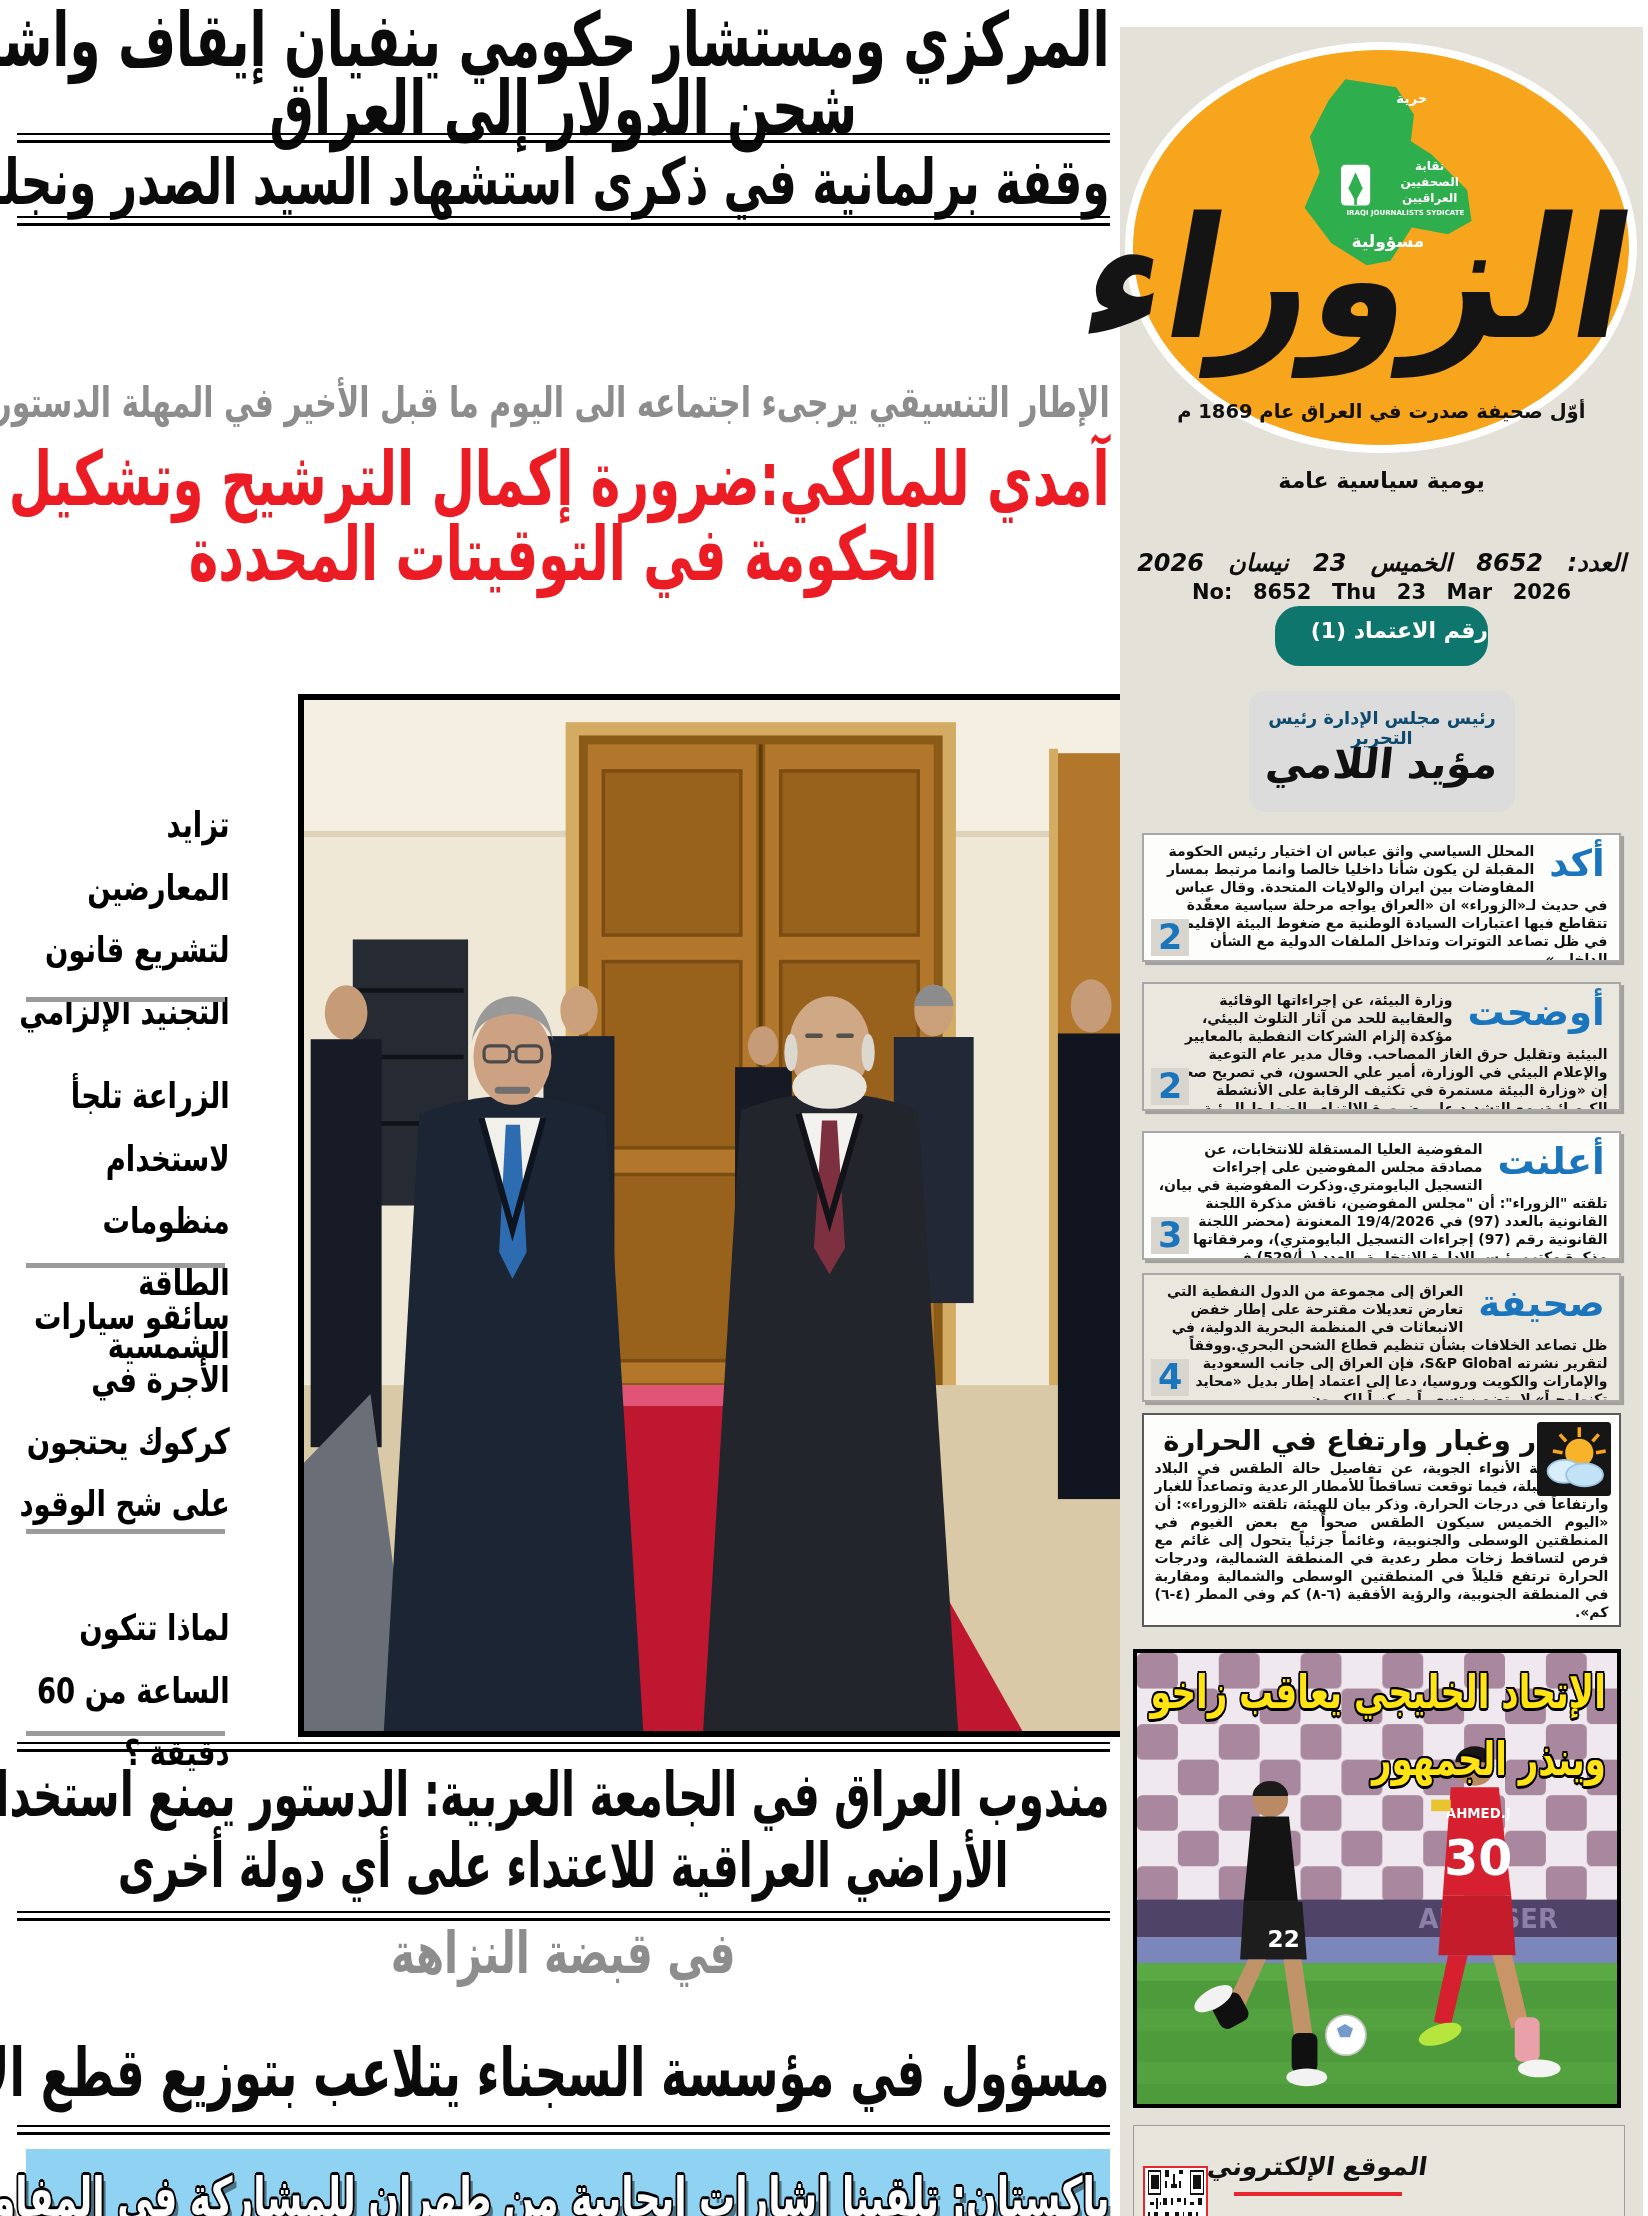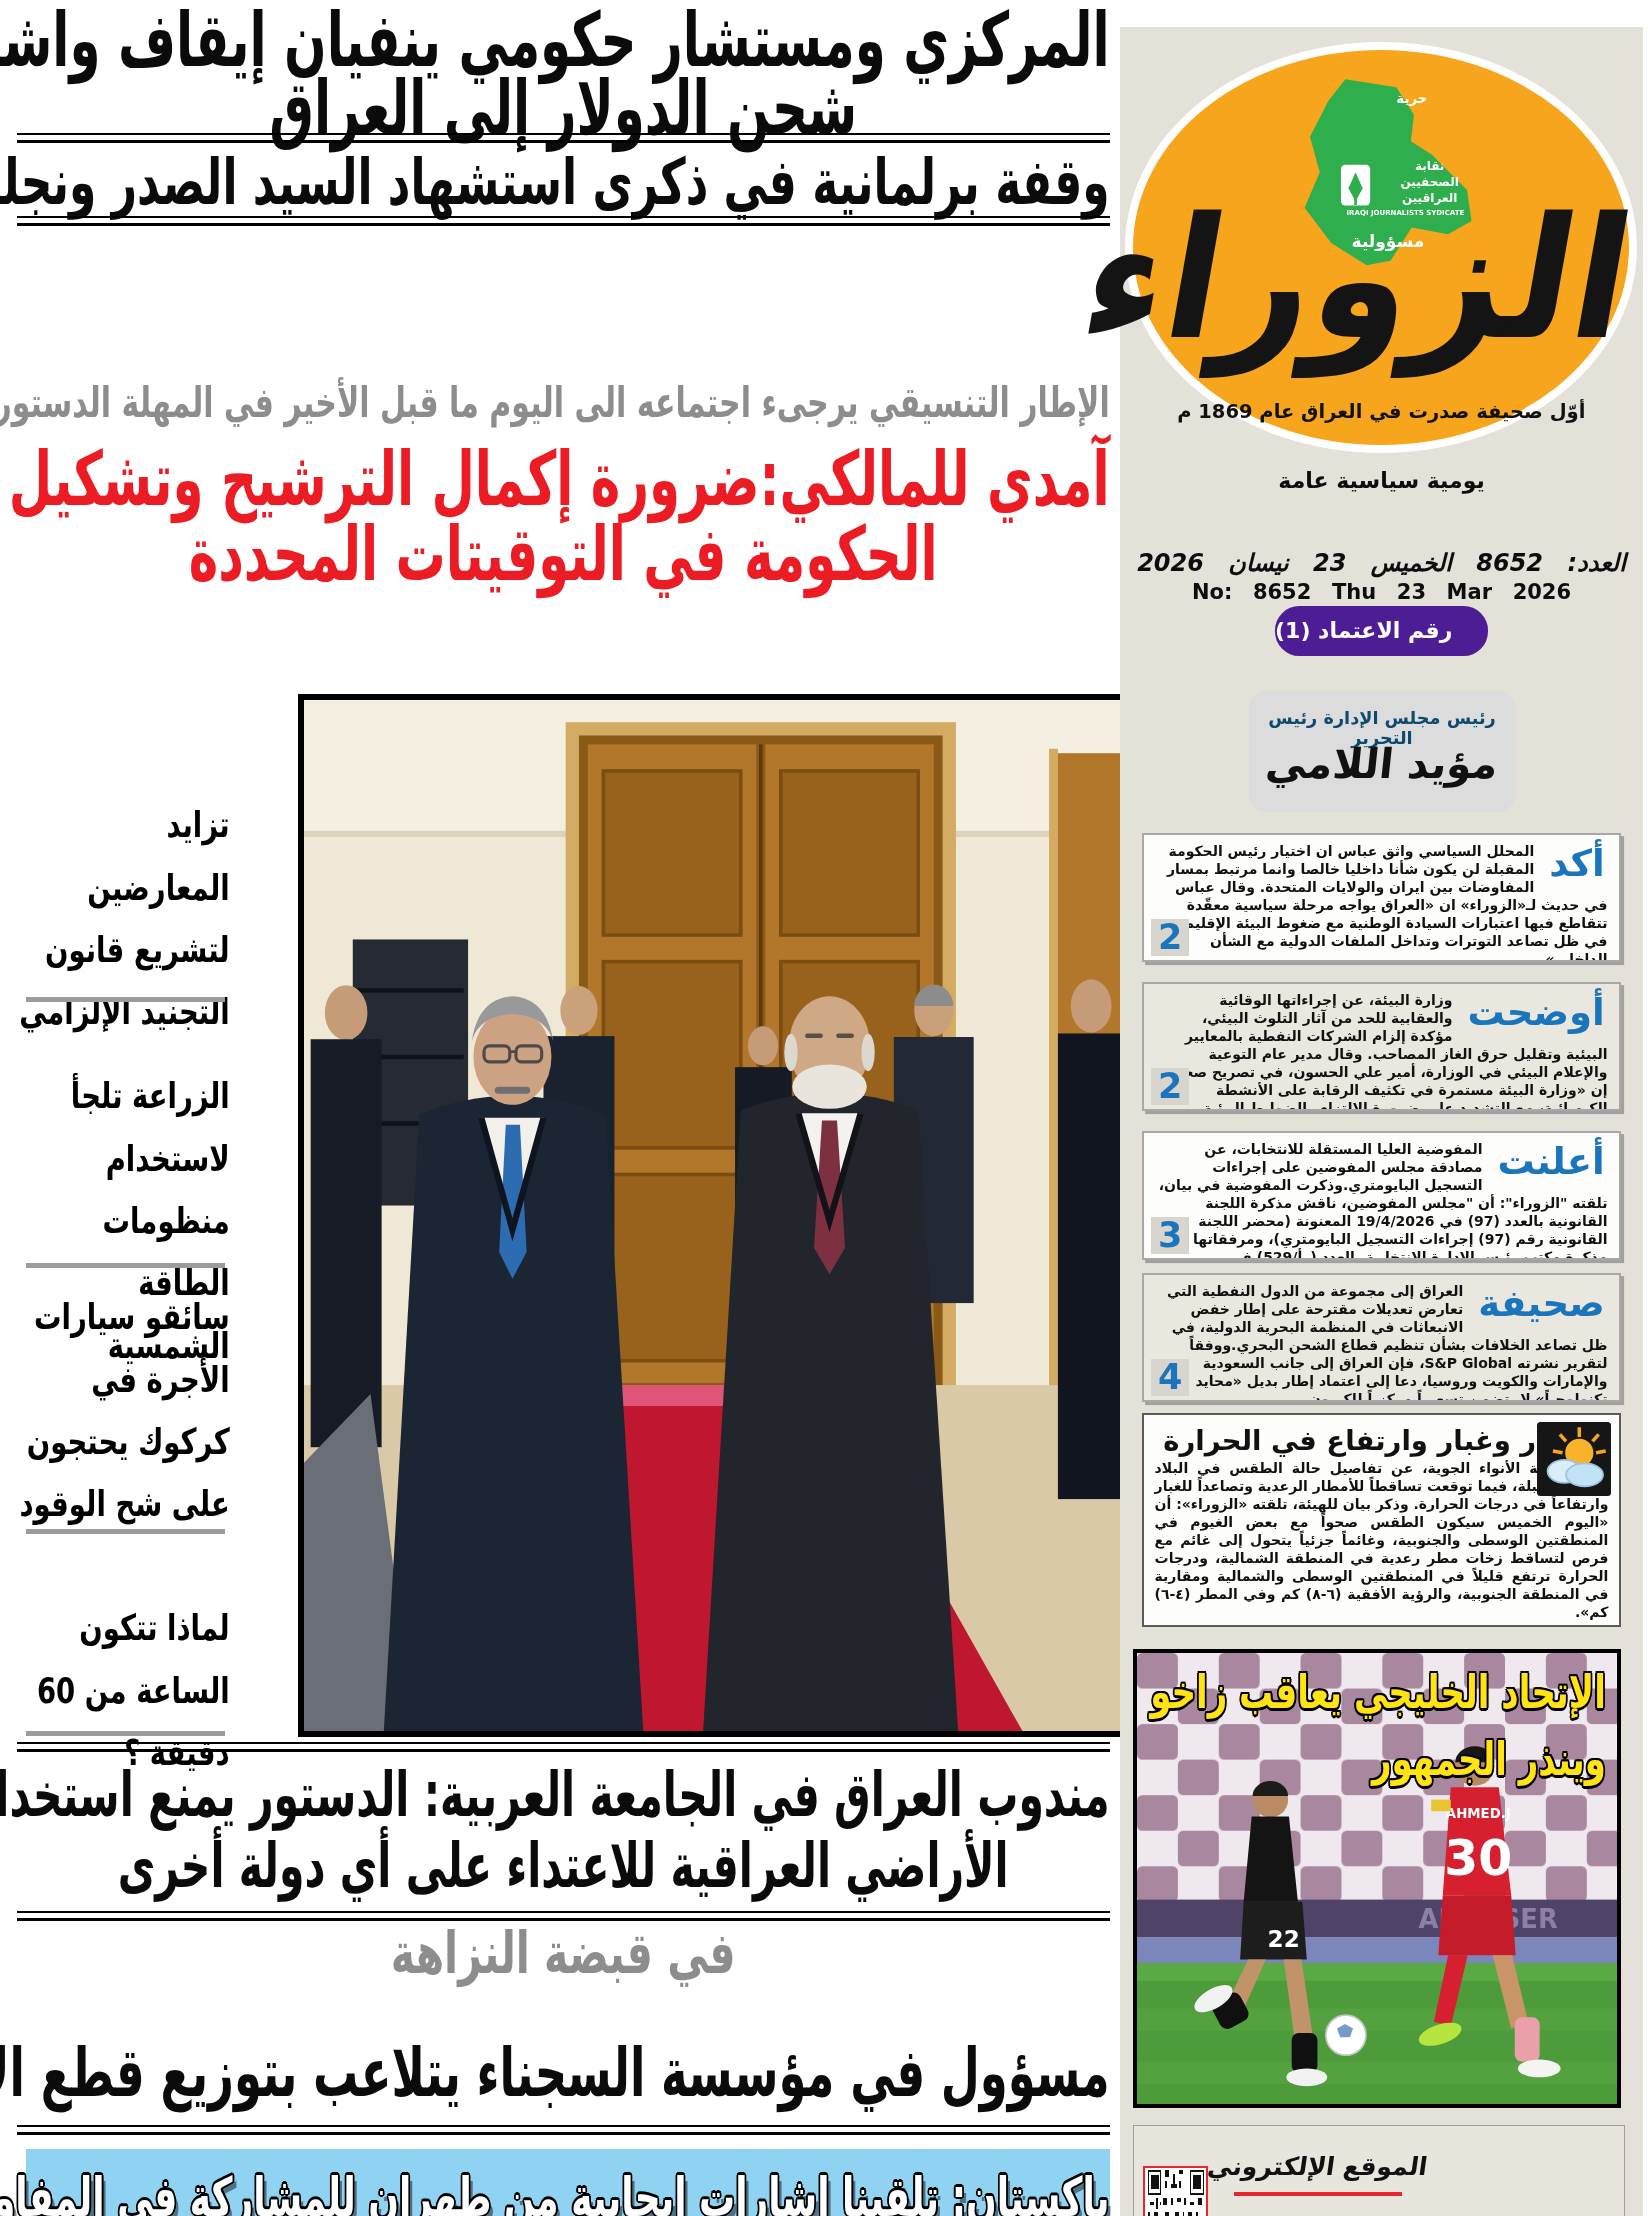--- a/index.html
+++ b/index.html
@@ -39,22 +39,22 @@
   .rightcol{left:1121px;top:26.6px;width:523px;height:2306px;background:#e3e1d8;}
   .logo-ellipse{left:5.3px;top:15.5px;width:496px;height:395px;background:#f7a51d;
                 border:8.9px solid #ffffff;border-radius:50%;}
   .logo-name{left:0;top:135px;width:100%;text-align:center;font-weight:bold;color:#141414;
              font-size:160px;white-space:nowrap;transform:skewX(-10deg) scaleY(1.05);}
   .logo-tagline{left:0;top:350px;width:100%;text-align:center;font-weight:bold;color:#111;
                 font-size:19.5px;white-space:nowrap;}
   .map-wrap{left:146px;top:24.4px;width:208px;height:222px;}
   .map-txt{position:absolute;color:#fff;font-weight:bold;text-align:center;}
   .mast-line{left:0;width:100%;text-align:center;font-weight:bold;color:#0d0d0d;}
-  .pill{left:155px;top:579px;width:213px;height:50px;background:#4c1d95;border-radius:24.4px;
-        color:#fff;font-weight:bold;font-size:22px;line-height:50px;text-align:left;}
+  .pill{left:155px;top:579px;width:213px;height:60px;background:#0f766e;border-radius:24.4px;
+        color:#fff;font-weight:bold;font-size:22px;line-height:50px;text-align:right;}
   .callig{left:129px;top:664px;width:266px;height:121px;background:#dcdcdc;border-radius:17px;}
   .callig-title{left:0;top:17px;width:100%;text-align:center;font-weight:bold;color:#0c4a6e;font-size:17.7px;}
   .callig-name{left:0;top:49px;width:100%;text-align:center;font-weight:bold;color:#111;font-size:41px;
                transform:skewX(-6deg);}
 
   .brief{left:22px;width:479px;height:129px;border:2.2px solid #a8a8a8;
          box-shadow:3.1px 3.1px 0 rgba(110,110,110,.55);box-sizing:border-box;padding:7px 11.5px 5.3px 11.5px;
          overflow:hidden;}
   .brief .lead{float:right;font-weight:bold;color:#1b75bc;font-size:37px;line-height:43px;
                margin-right:2.7px;margin-left:15px;}

